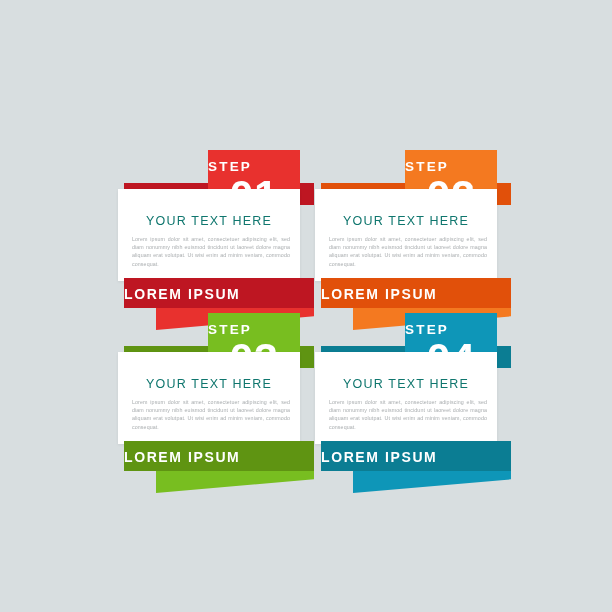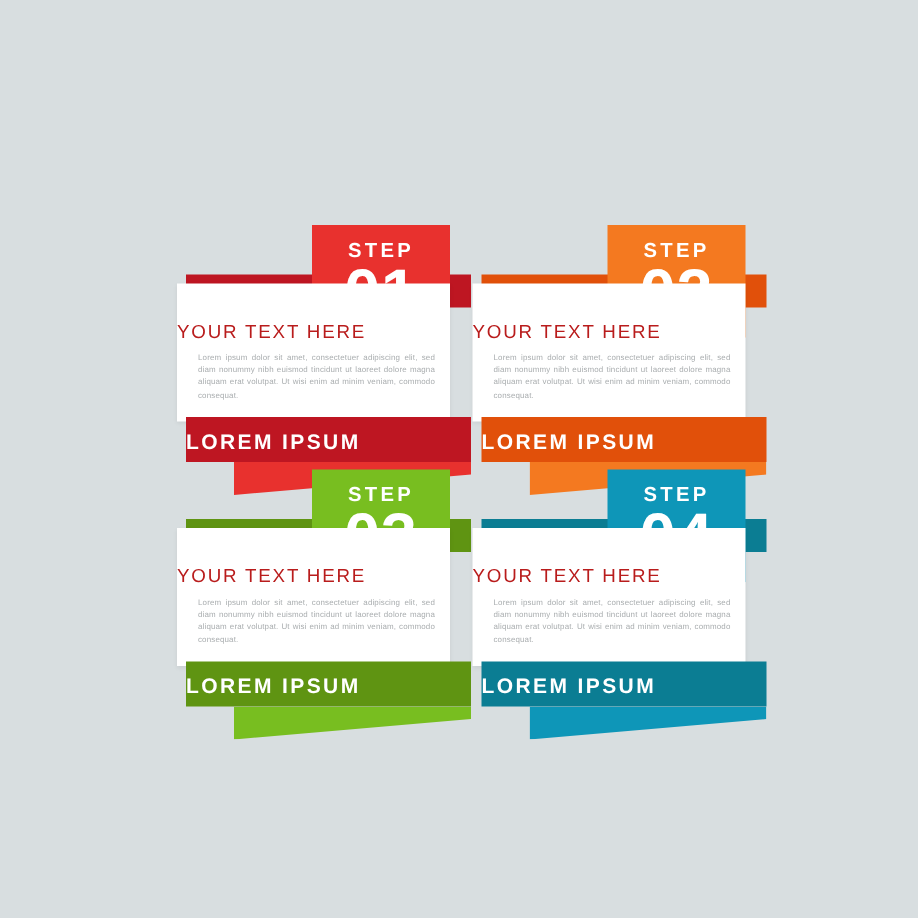--- a/index.html
+++ b/index.html
@@ -45,21 +45,21 @@
     top: 0px;
     width: 92px;
     height: 75px;
     z-index: 3;
   }
   .headblock .step-word {
     position: absolute;
     top: 9px;
     left: 0;
     right: 0;
-    text-align: center;
+    text-align: left;
     color: #ffffff;
     font-size: 13.5px;
     font-weight: bold;
     letter-spacing: 2.2px;
   }
   .headblock .step-num {
     position: absolute;
     top: 22px;
     left: 0;
     right: 0;
@@ -91,21 +91,22 @@
     height: 92px;
     background: #ffffff;
     z-index: 4;
     box-shadow: 0 1px 3px rgba(0,0,0,0.07);
   }
   .card-title {
     position: absolute;
     top: 25px;
     left: 0;
     right: 0;
-    color: #b91c1c;
+    text-align: center;
+    color: #0f766e;
     font-size: 12.5px;
     letter-spacing: 1.2px;
   }
   .card-body {
     position: absolute;
     top: 46px;
     left: 14px;
     right: 10px;
     color: #a9adaf;
     font-size: 5.3px;

